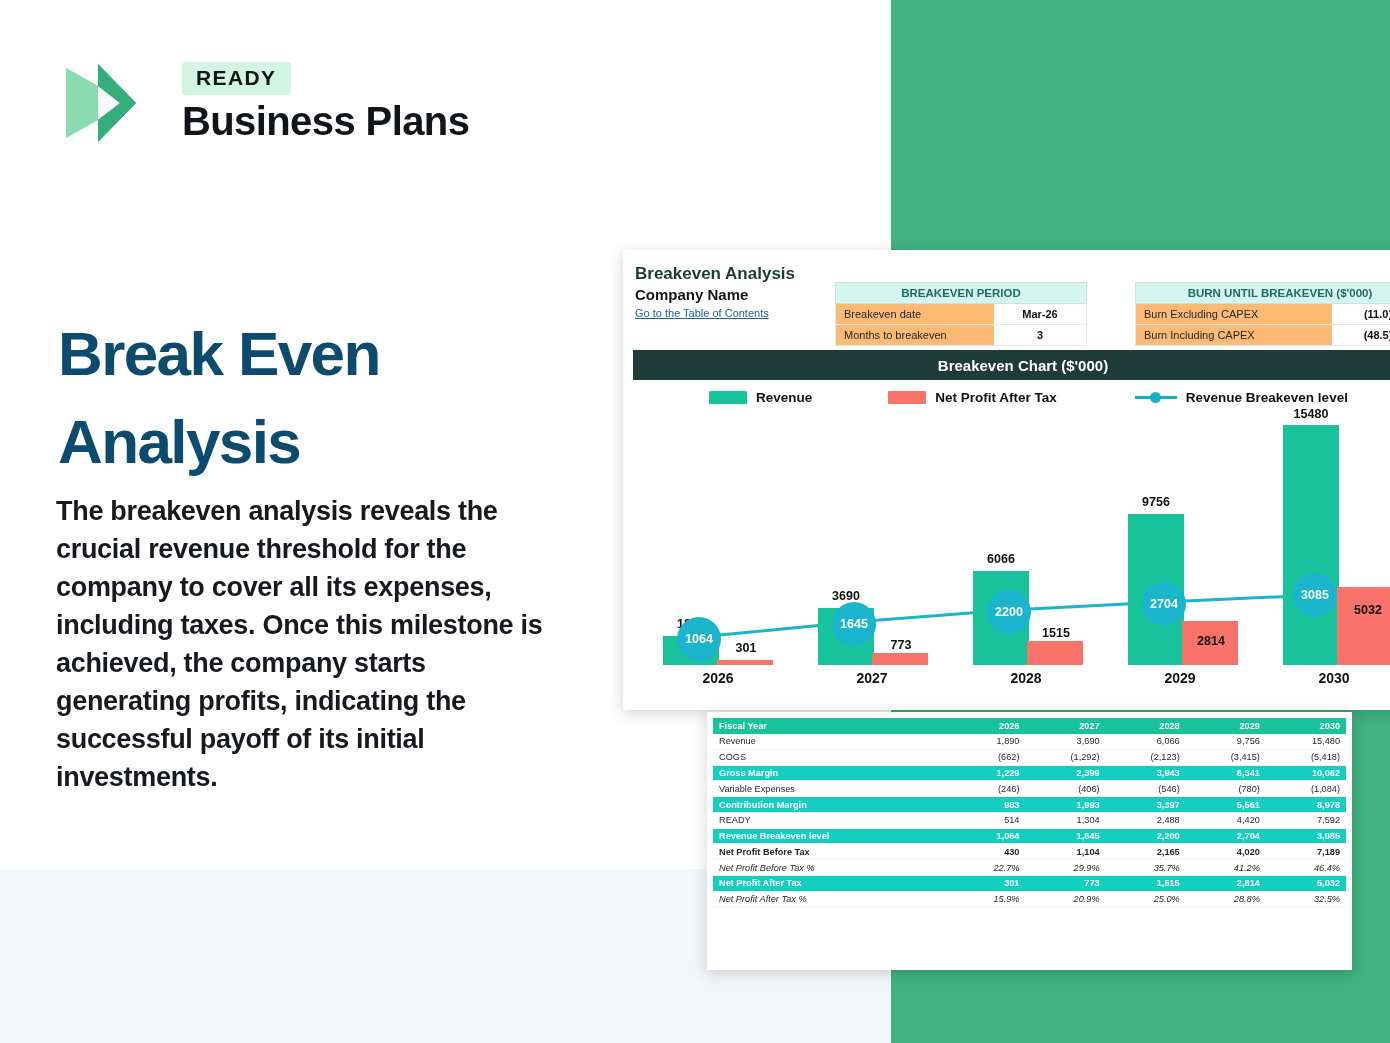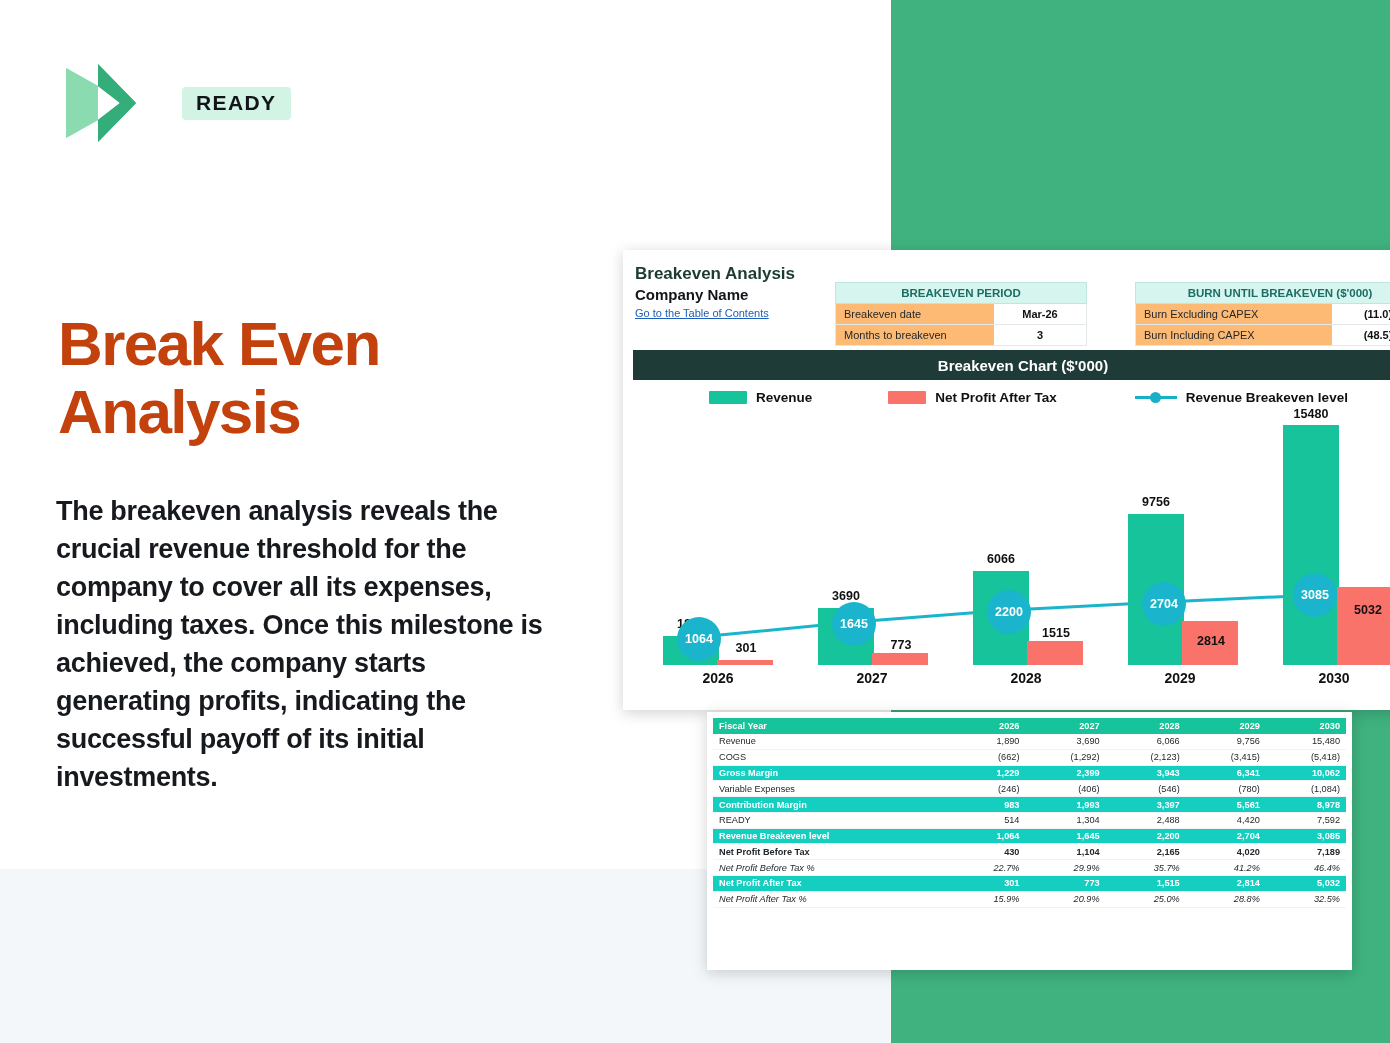--- a/index.html
+++ b/index.html
@@ -36,21 +36,21 @@
     border-radius: 4px;
   }
   .bp-text {
     font-size: 40px; font-weight: bold; color: #111418; letter-spacing: -0.6px;
     margin-top: 4px;
   }
 
   
   .title {
     position: absolute; left: 58px; top: 310px; width: 520px;
-    font-size: 62px; line-height: 68px; font-weight: bold; color: #c2410c;
+    font-size: 62px; line-height: 88px; font-weight: bold; color: #0c4a6e;
     letter-spacing: -1.6px;
   }
   .paragraph {
     position: absolute; left: 56px; top: 492px; width: 500px;
     font-size: 27px; line-height: 38px; font-weight: bold; color: #16191d;
     letter-spacing: -0.3px;
   }
 
   
   .panel-chart {
@@ -150,20 +150,21 @@
     <svg width="86" height="90" viewBox="0 0 86 90">
       <path d="M8 10 L8 80 L40 62 L40 28 Z" fill="#7fd6a8"></path>
       <path d="M40 6 L78 45 L40 84 Z" fill="#3fb27f"></path>
       <path d="M40 28 L40 62 L62 45 Z" fill="#ffffff"></path>
       <path d="M8 10 L40 28 L40 62 L8 80 Z" fill="#8ddcb2" opacity="0.85"></path>
       <path d="M40 6 L78 45 L40 84 L40 62 L62 45 L40 28 Z" fill="#33ad79"></path>
     </svg>
   </div>
   <div class="logo-text">
     <div class="ready-badge">READY</div>
+    <div class="bp-text">Business Plans</div>
   </div>
 </div>
 
 <div class="title">Break Even Analysis</div>
 <div class="paragraph">The breakeven analysis reveals the crucial revenue threshold for the company to cover all its expenses, including taxes. Once this milestone is achieved, the company starts generating profits, indicating the successful payoff of its initial investments.</div>
 
 <div class="panel-chart">
   <div class="panel-head">
     <div class="ba-title">Breakeven Analysis</div>
     <div class="ba-company">Company Name</div>

